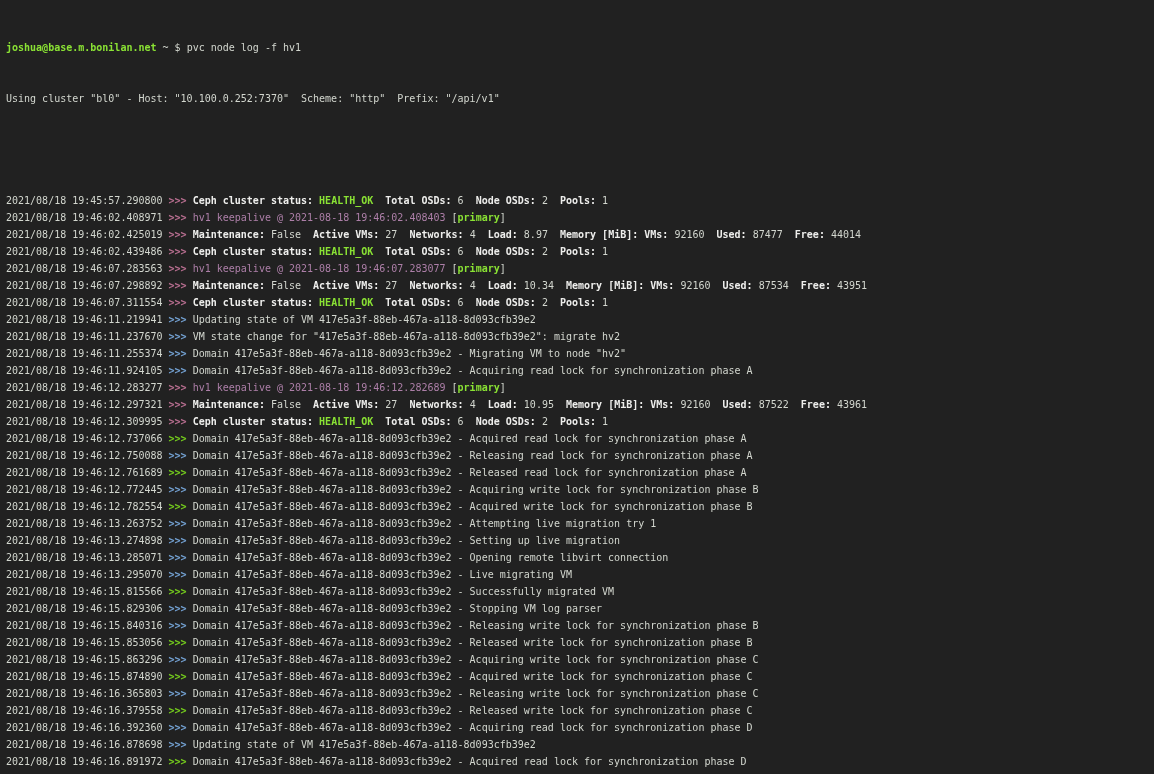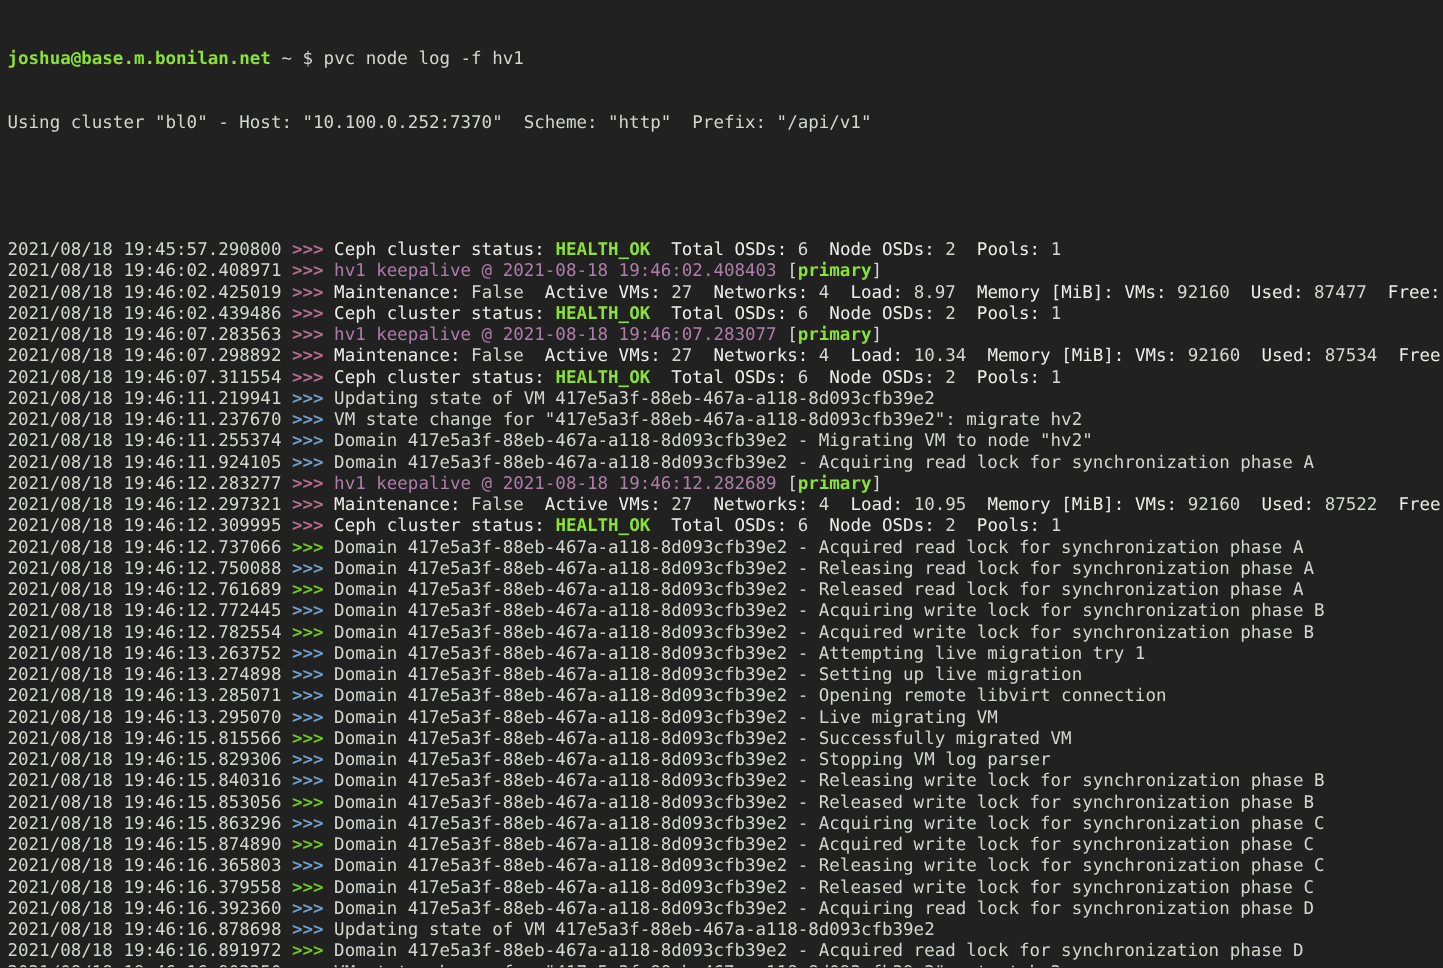--- a/index.html
+++ b/index.html
@@ -2,29 +2,29 @@
 <html style="--background: #212121; --foreground: #d3d7cf; --foreground-bold: #eeeeec; --green: #8ae234; --purple: #ad7fa8; --arrow-pink: #b56d8e; --arrow-blue: #729fcf; --arrow-green: #73c91d;"><head>
 <meta charset="utf-8">
 <style>
   * { margin: 0; padding: 0; box-sizing: border-box; }
   html, body { background: var(--background, #212121); }
   .terminal {
     width: 1154px;
     height: 774px;
     background: var(--background, #212121);
     font-family: "DejaVu Sans Mono", monospace;
-    font-size: 14px;
+    font-size: 10px;
     line-height: 17px;
     padding: 5px 2px 0 6px;
     white-space: pre;
     overflow: hidden;
   }
   .line { height: 17px; }
   .s-p { color: var(--foreground, #d3d7cf); }
-  .s-b { color: var(--foreground-bold, #eeeeec); font-weight: normal; }
+  .s-b { color: var(--foreground-bold, #eeeeec); font-weight: bold; }
   .s-g { color: var(--green, #8ae234); font-weight: bold; }
   .s-m { color: var(--purple, #ad7fa8); font-weight: normal; }
   .arrow { font-weight: bold; }
   .a-pink  { color: var(--arrow-pink, #b56d8e); }
   .a-blue  { color: var(--arrow-blue, #729fcf); }
   .a-green { color: var(--arrow-green, #73c91d); }
 </style>
 </head>
 <body>
 

